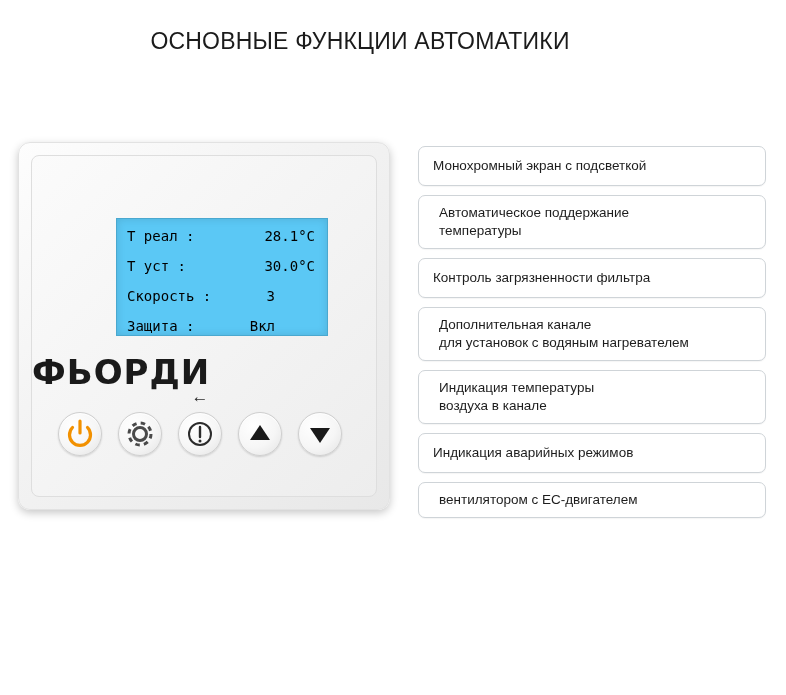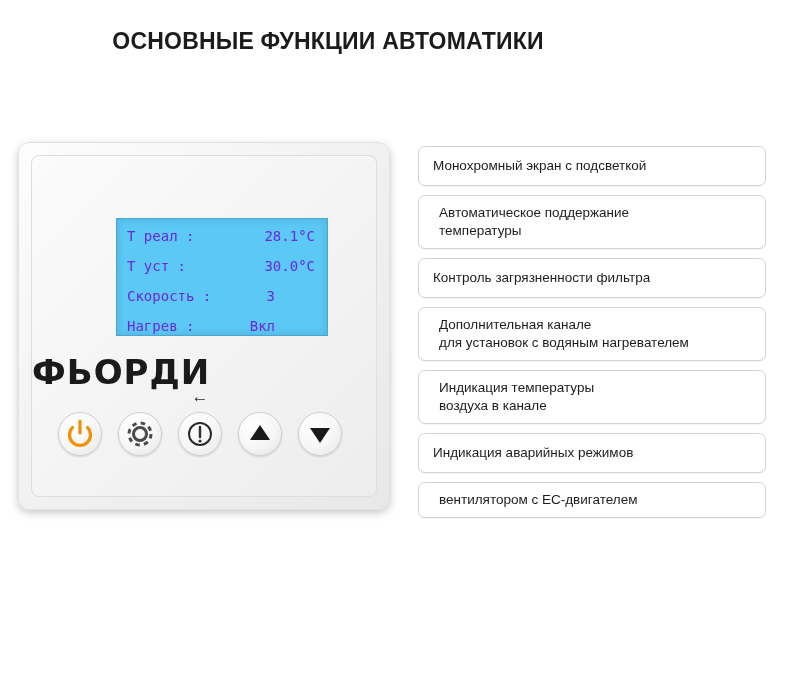--- a/index.html
+++ b/index.html
@@ -14,23 +14,24 @@
     font-family: "Liberation Sans", sans-serif;
     overflow: hidden;
   }
   #page-title {
     position: absolute;
     top: 28px;
     left: 0;
     width: 656px;
     text-align: center;
     font-size: 23px;
-    font-weight: bold;
+    font-weight: normal;
     color: #1b1b1b;
     letter-spacing: 0.2px;
+    padding-left: 32px;
   }
 
   
   #device {
     position: absolute;
     left: 18px;
     top: 142px;
     width: 370px;
     height: 366px;
     border-radius: 12px;
@@ -62,21 +63,21 @@
     font-family: "DejaVu Sans Mono", monospace;
     color: #123;
     padding: 0;
     box-sizing: border-box;
   }
   .lcd-row {
     position: relative;
     height: 26px;
     line-height: 26px;
     font-size: 14px;
-    color: #6d28d9;
+    color: #000000;
     margin-top: 4px;
   }
   .lcd-label {
     position: absolute;
     left: 10px;
   }
   .lcd-value {
     position: absolute;
     right: 12px;
   }
@@ -171,21 +172,21 @@
       </div>
       <div class="lcd-row">
         <span class="lcd-label">Т уст :</span>
         <span class="lcd-value">30.0°C</span>
       </div>
       <div class="lcd-row">
         <span class="lcd-label">Скорость :</span>
         <span class="lcd-value center-ish">3</span>
       </div>
       <div class="lcd-row">
-        <span class="lcd-label">Нагрев :</span>
+        <span class="lcd-label">Защита :</span>
         <span class="lcd-value center-ish">Вкл</span>
       </div>
     </div>
 
     <div id="brand">ФЬОРДИ</div>
 
     <div id="btn-row">
       <div id="back-arrow">←</div>
 
       <div class="btn" id="btn-power">

